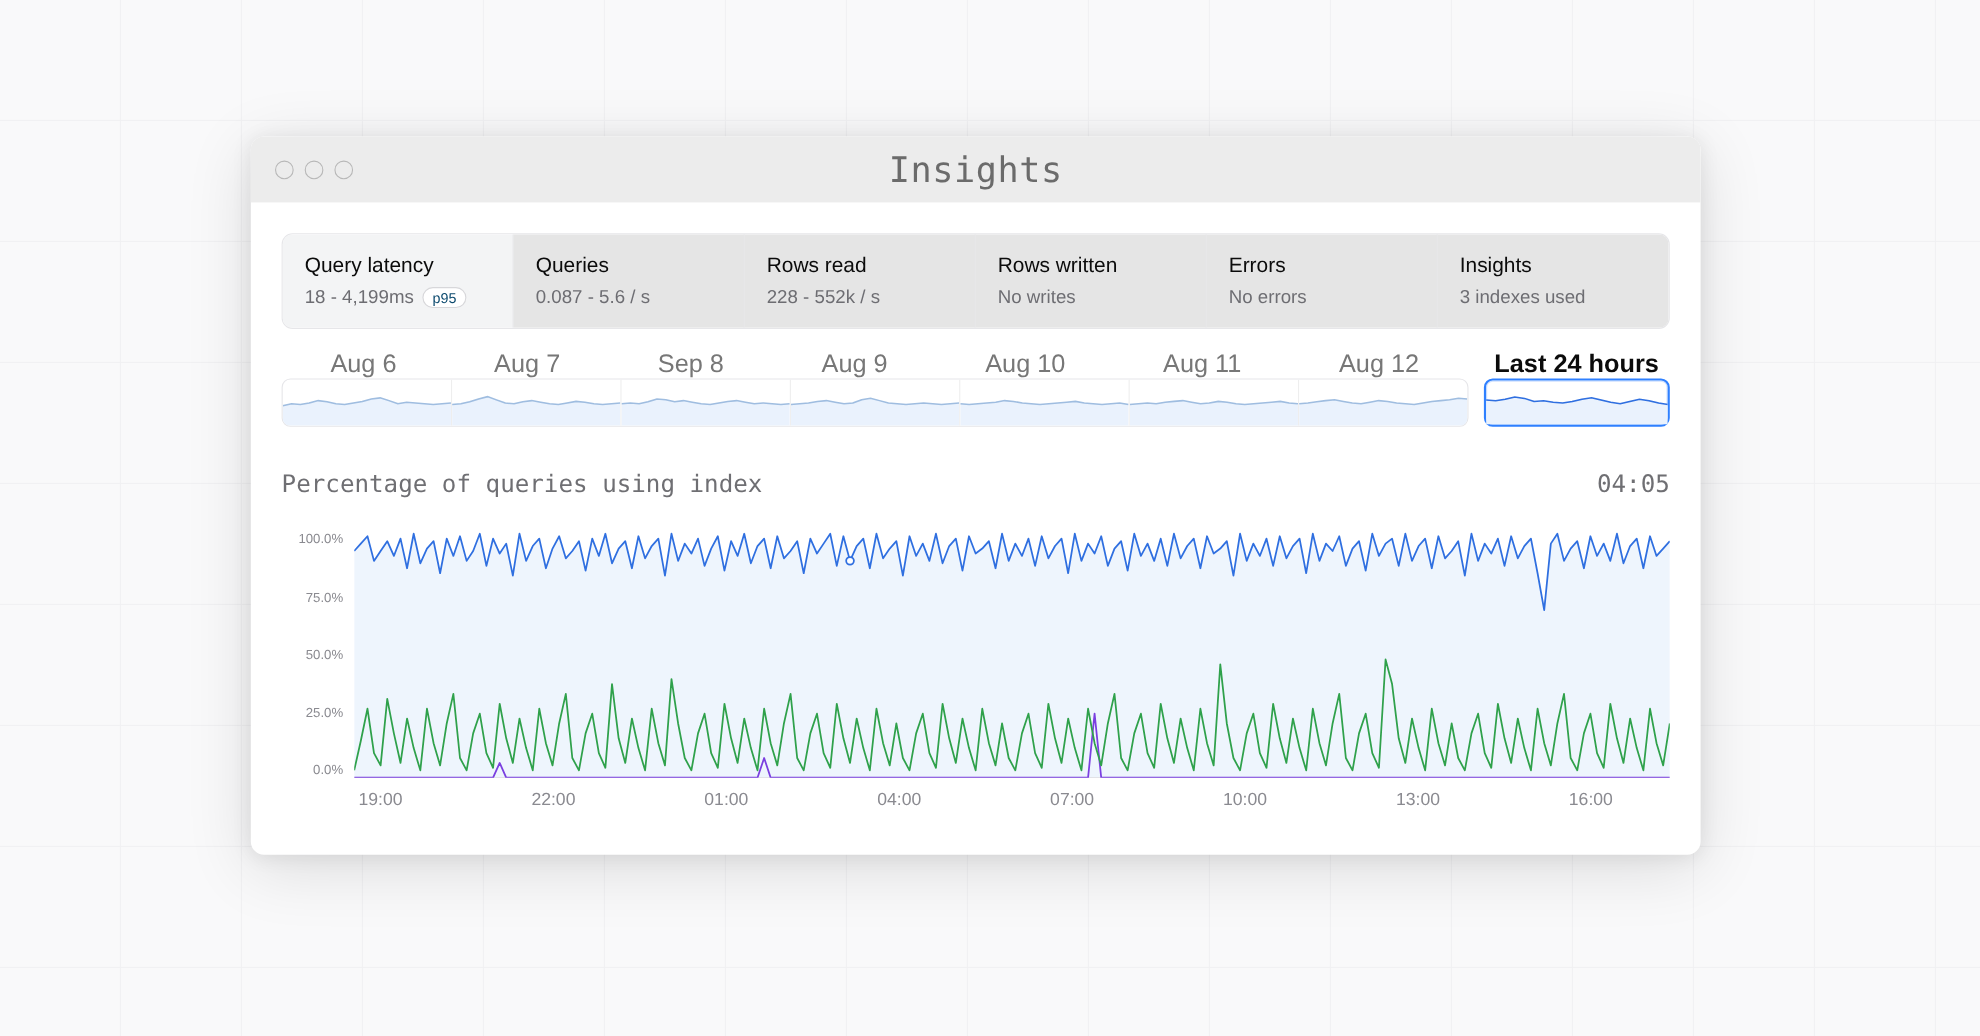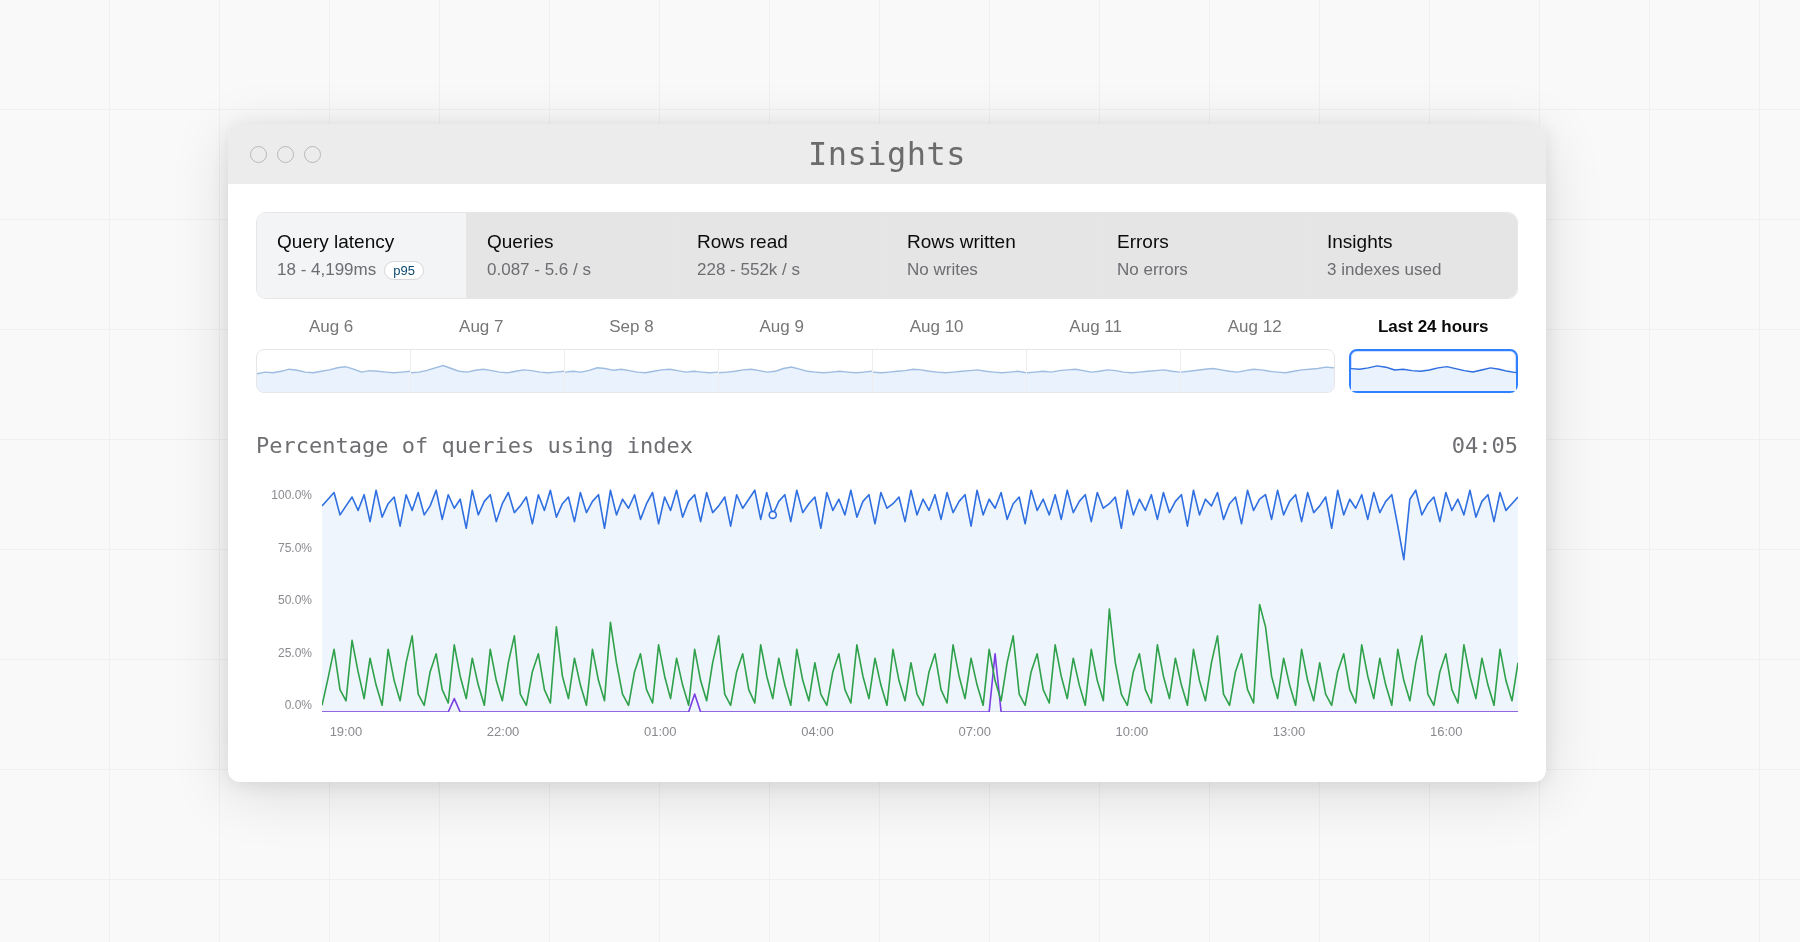--- a/index.html
+++ b/index.html
@@ -58,21 +58,21 @@
   .tab.active { background: #f3f4f5; }
   .tab-title { font-weight: 400; font-size: 19px; color:#0b0b0b; margin-bottom:7px; }
   .tab-sub { font-size: 17px; color:#6d6d72; display:flex; align-items:center; gap:8px; }
   .pill {
     display:inline-block; font-size:13px; color:#0c4a6e;
     border:1px solid #d7d7da; border-radius: 10px; padding:1px 8px;
     background:#fff;
   }
   .daterow { display:flex; align-items:flex-start; margin-top: 14px; }
   .daycol { flex:1 1 auto; text-align:center; }
-  .daylbl { font-size:17px; color:#777; margin-bottom:12px; padding-top:4px; }
+  .daylbl { font-size:23px; color:#777; margin-bottom:0; padding-top:4px; }
   .daylbl.sel { color:#0b0b0b; font-weight:700; }
   .sparkrow {
     position:relative;
     border:1px solid #e6e6e9; border-radius:8px;
     height:44px; display:flex; overflow:hidden;
   }
   .sparkcell { flex:1 1 0; border-right:1px solid #eee; position:relative; }
   .sparkcell:last-child { border-right:0; }
   .sparksel {
     border:2px solid #2f80ff; border-radius:8px; height:44px;
@@ -91,21 +91,21 @@
   .ylabels {
     position:absolute; left:0; top:0; bottom:36px; width:62px;
     display:flex; flex-direction:column; justify-content:space-between;
     font-size:12px; color:#8a8a90; text-align:right; padding-right:6px;
   }
   .plot {
     position:absolute; left:66px; right:0; top:0; bottom:36px;
   }
   .xlabels {
     position:absolute; left:66px; right:0; bottom:0; height:30px;
-    font-size:13px; color:#8a8a90;
+    font-size:16px; color:#8a8a90;
   }
   .xlabels span { position:absolute; transform:translateX(-50%); top:6px; }
 </style>
 </head>
 <body>
 
 <div class="grid-bg"></div>
 
 <div class="window">
   <div class="titlebar">

